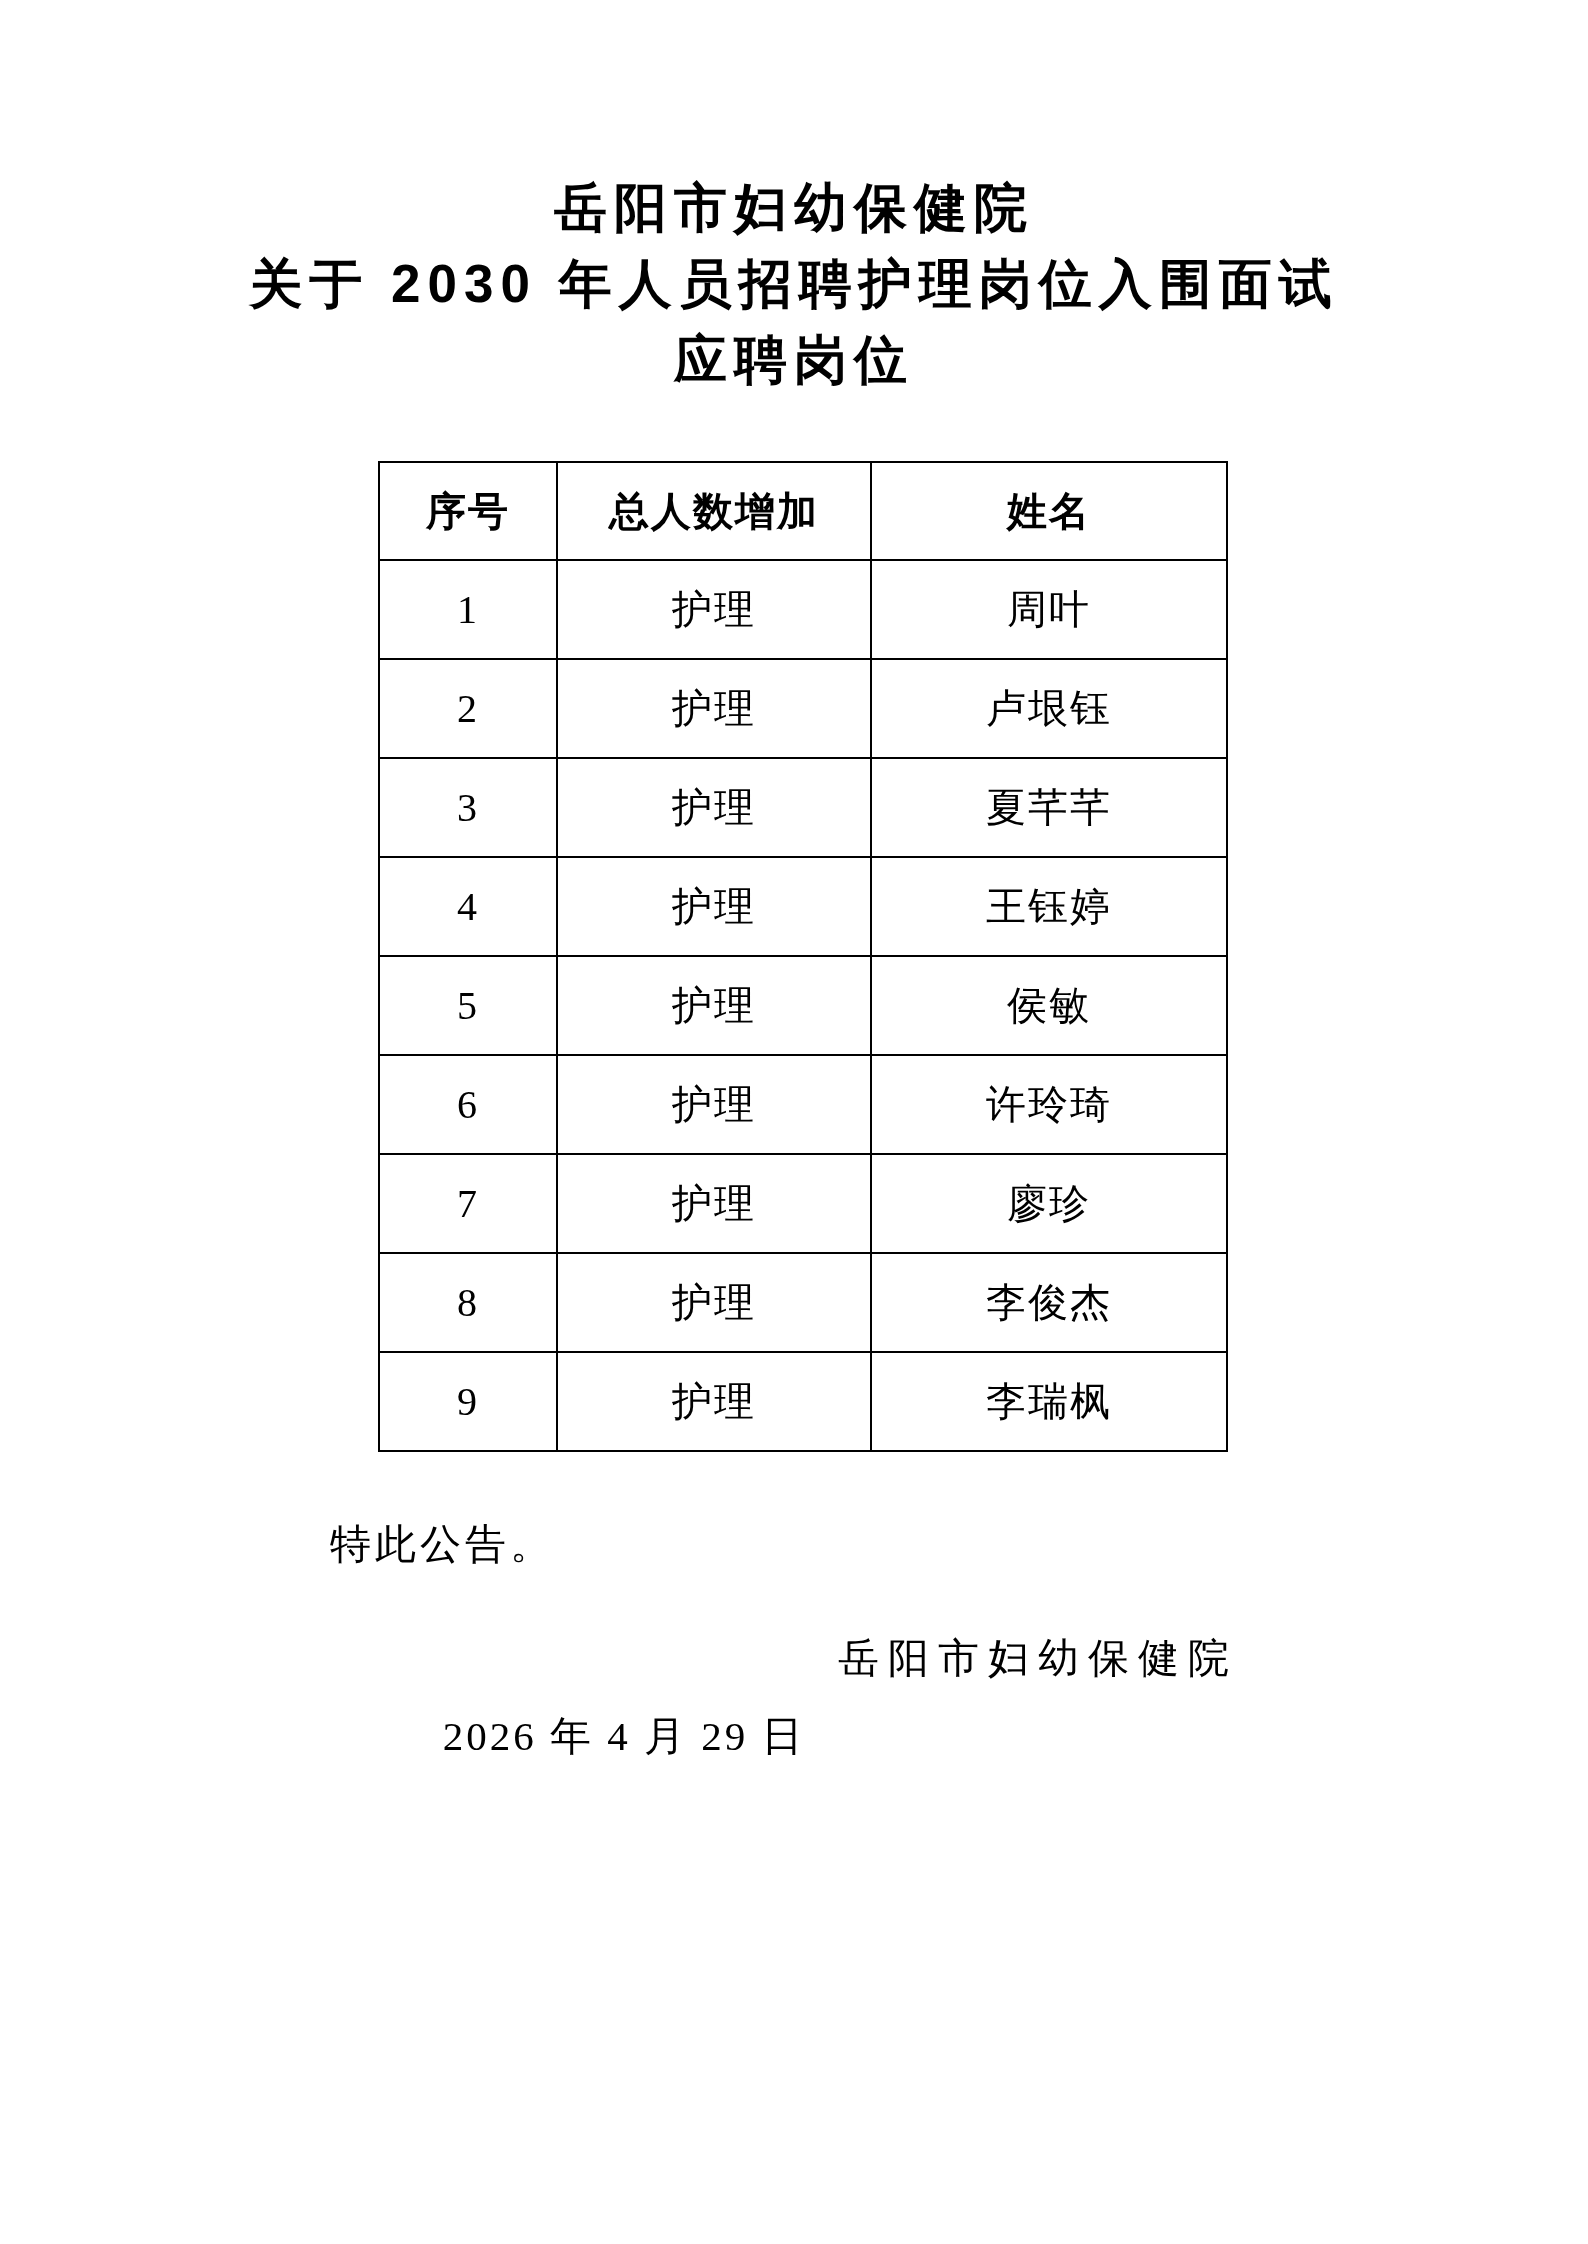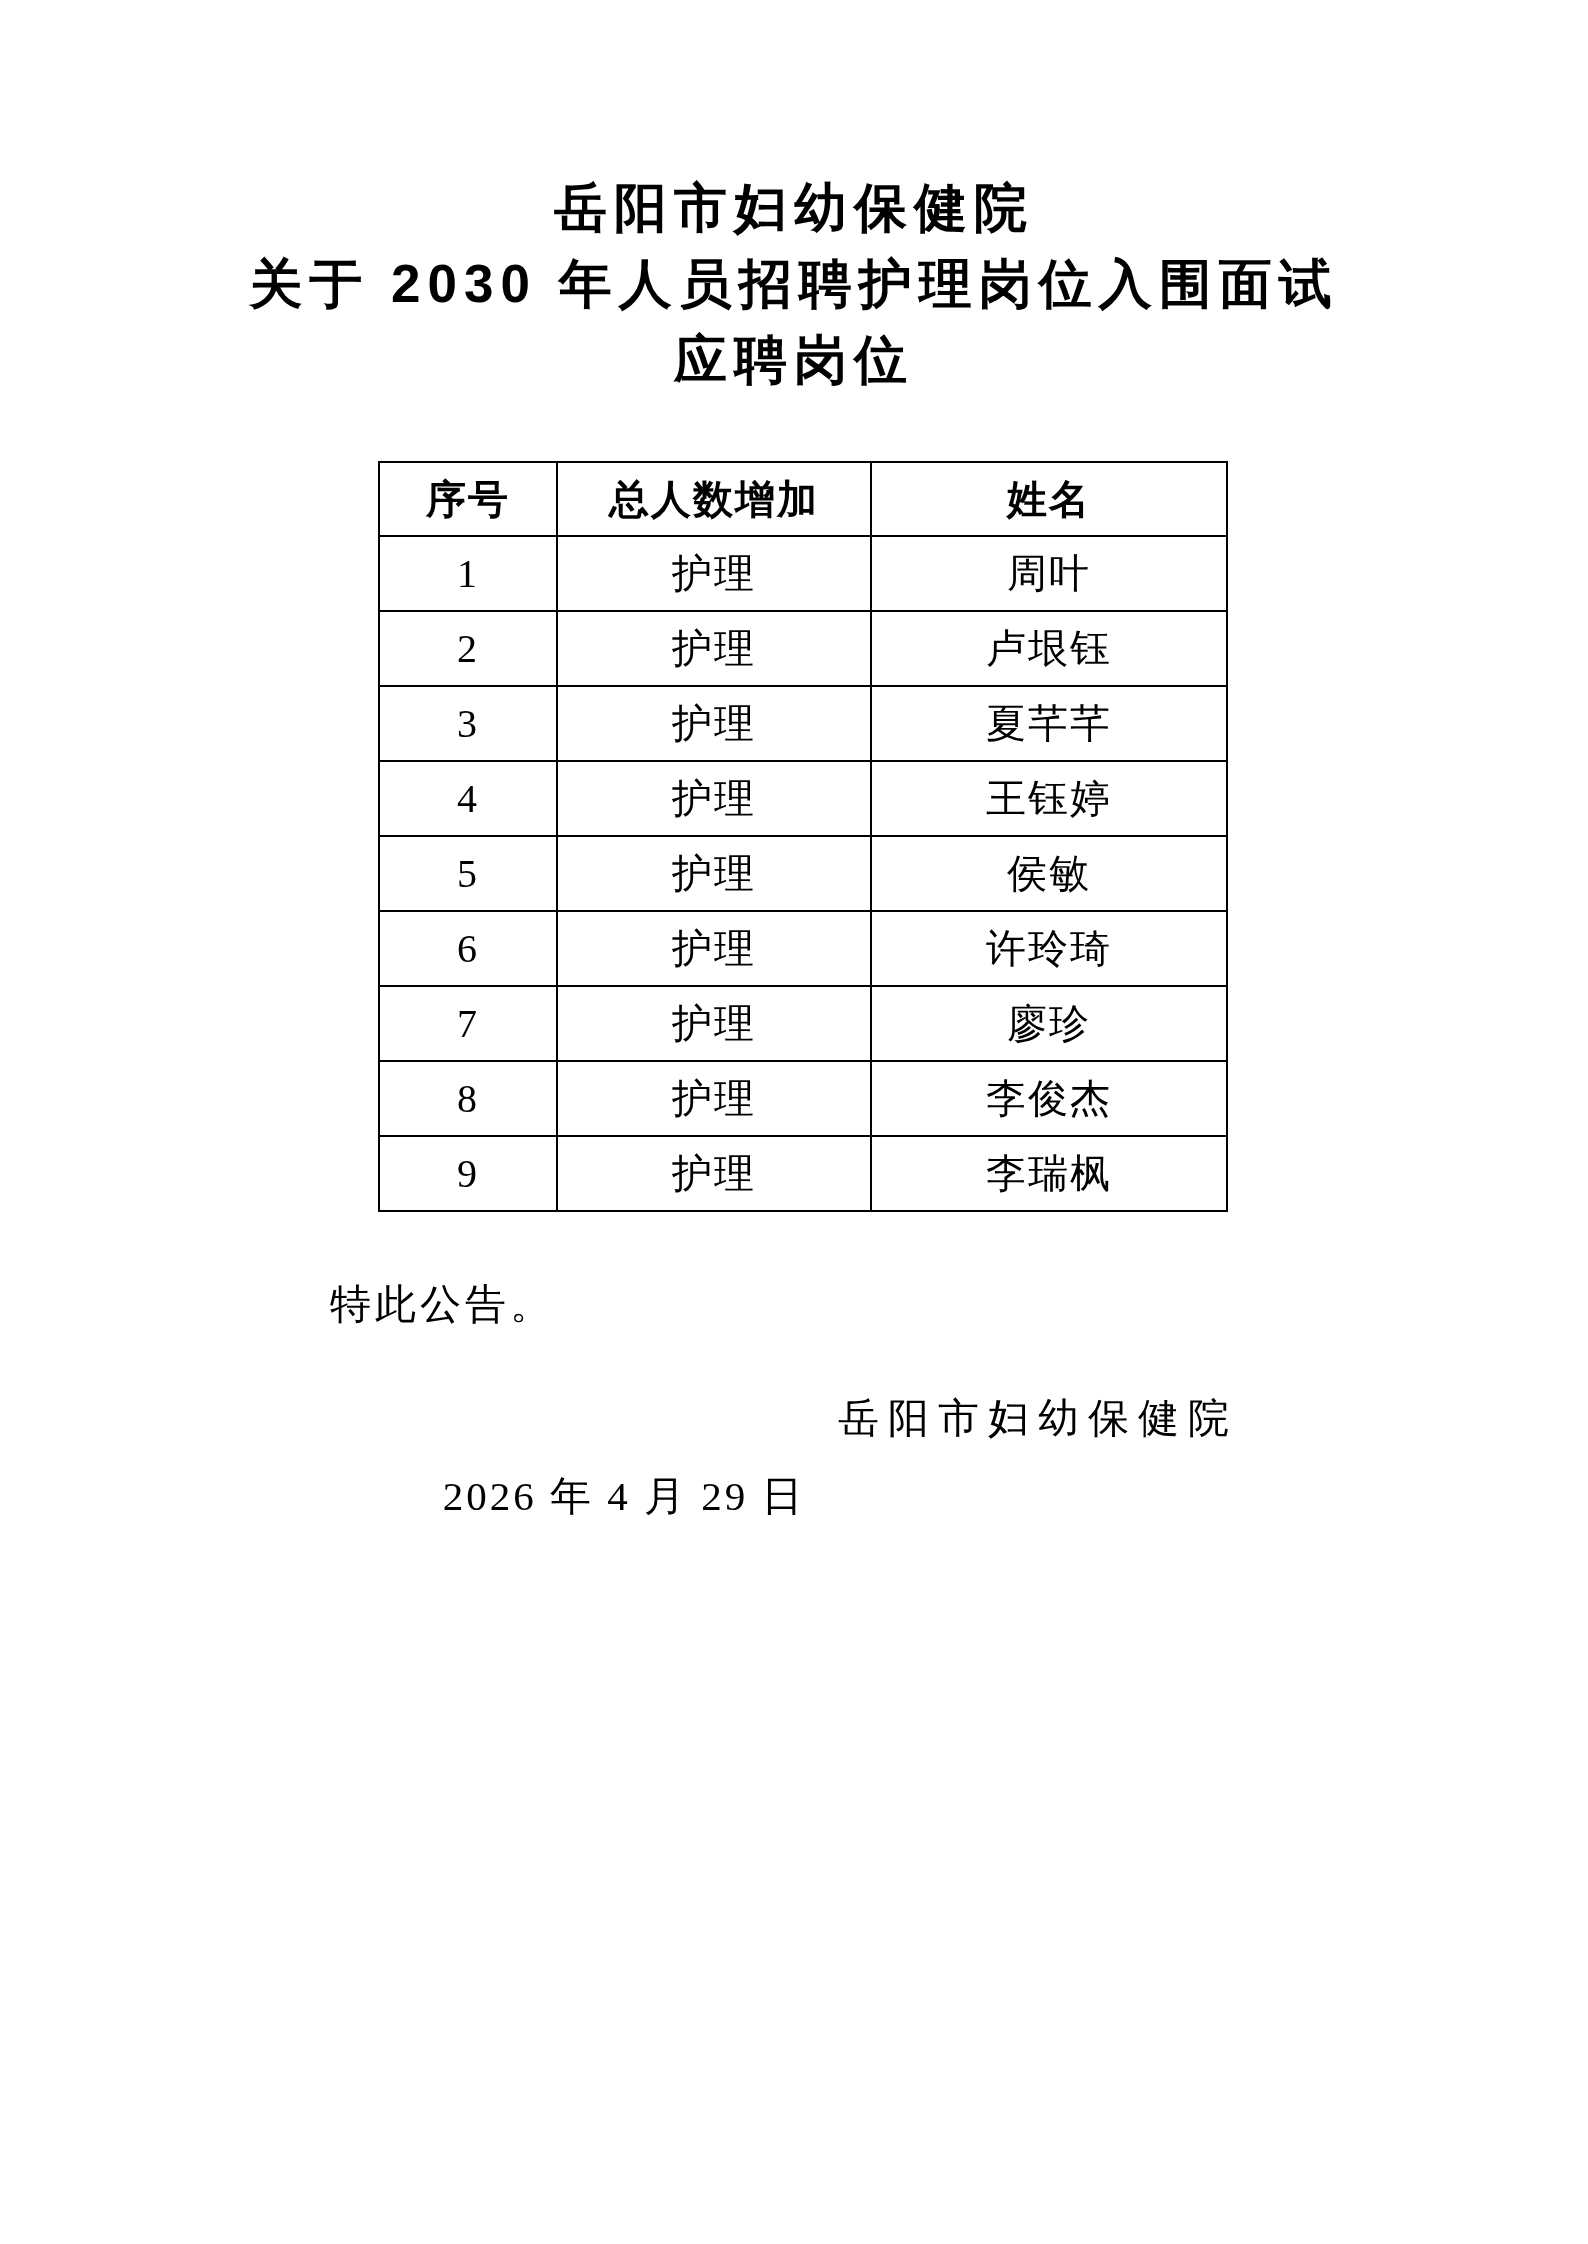--- a/index.html
+++ b/index.html
@@ -38,21 +38,21 @@
     table-layout: fixed;
     font-size: 40px;
   }
   .roster col.c1 { width: 178px; }
   .roster col.c2 { width: 314px; }
   .roster col.c3 { width: 356px; }
   .roster th, .roster td {
     border: 2px solid #000000;
     text-align: center;
     vertical-align: middle;
-    padding: 0;
+    padding: 12px;
     overflow: hidden;
   }
   .roster th {
     height: 72px;
     font-family: "Liberation Sans", "DejaVu Sans", sans-serif;
     font-weight: bold;
     font-size: 40px;
     letter-spacing: 2px;
   }
   .roster td { height: 73px; letter-spacing: 2px; }

